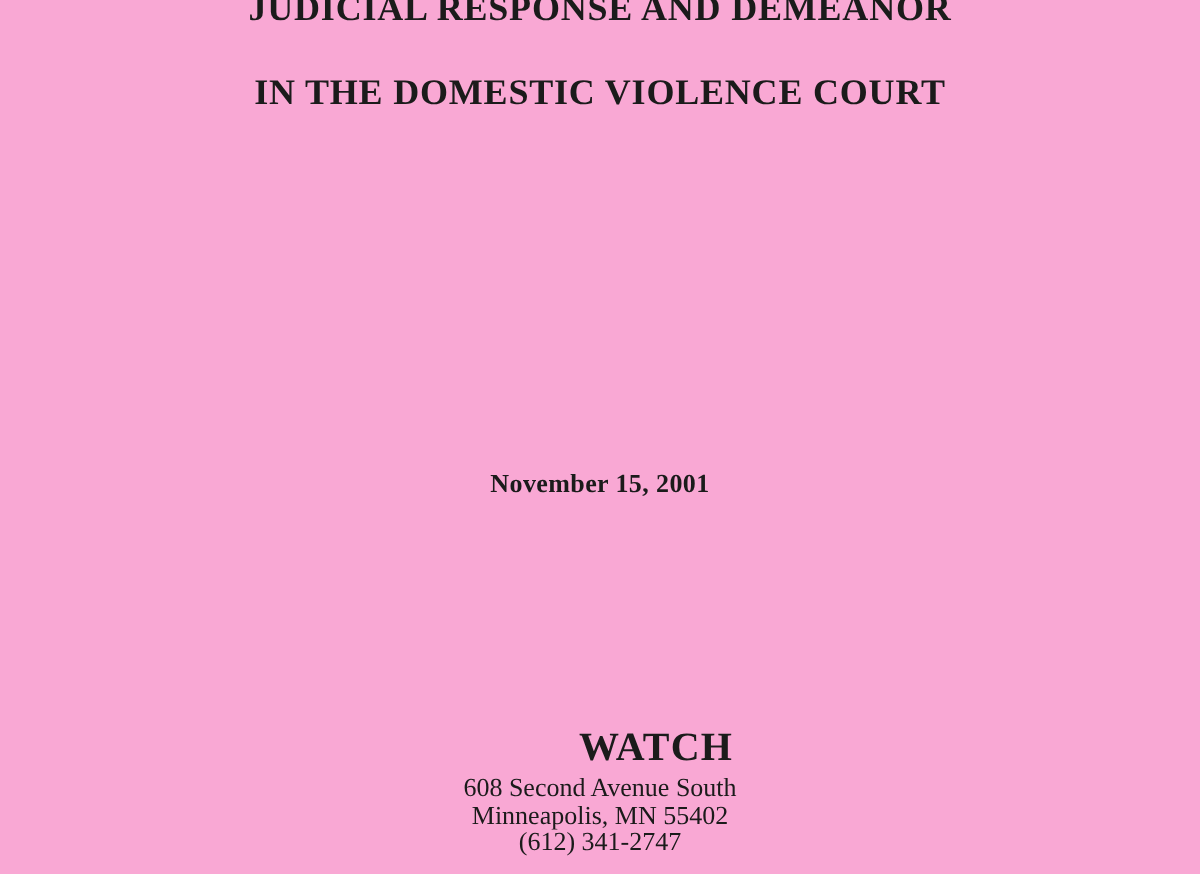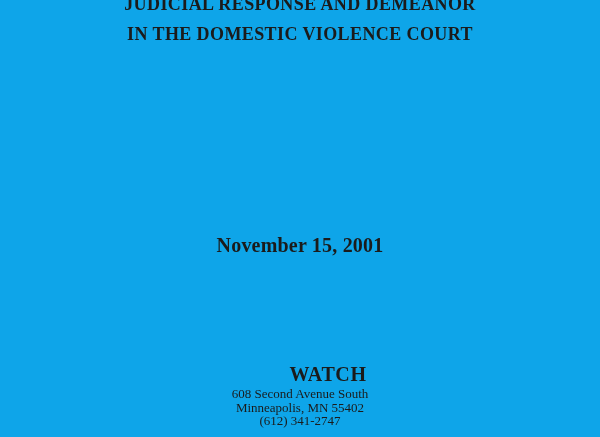--- a/index.html
+++ b/index.html
@@ -4,50 +4,50 @@
 <style>
   html, body {
     margin: 0;
     padding: 0;
     background: #ffffff;
   }
   .page {
     position: relative;
     width: 600px;
     height: 437px;
-    background: #0ea5e9;
+    background: #f9a8d4;
     overflow: hidden;
     font-family: "Liberation Serif", "DejaVu Serif", serif;
     color: #1b1b1b;
   }
   .line {
     position: absolute;
     left: 0;
     width: 100%;
     text-align: center;
     white-space: nowrap;
   }
   .title-line {
     font-weight: bold;
     font-size: 18px;
     letter-spacing: 0.4px;
     line-height: 21px;
   }
   .title-1 { top: -6px; }
-  .title-2 { top: 24px; text-align: center; }
+  .title-2 { top: 36px; text-align: center; }
   .author-line {
     top: 131px;
     font-weight: bold;
     font-size: 18px;
     letter-spacing: 0.2px;
   }
   .date-line {
     top: 234px;
     font-weight: bold;
-    font-size: 20px;
+    font-size: 13px;
     letter-spacing: 0.2px;
   }
   .org-name {
     top: 363px;
     font-weight: bold;
     font-size: 20px;
     letter-spacing: 0.6px;
     margin-left: 28px;
   }
   .address-block {

